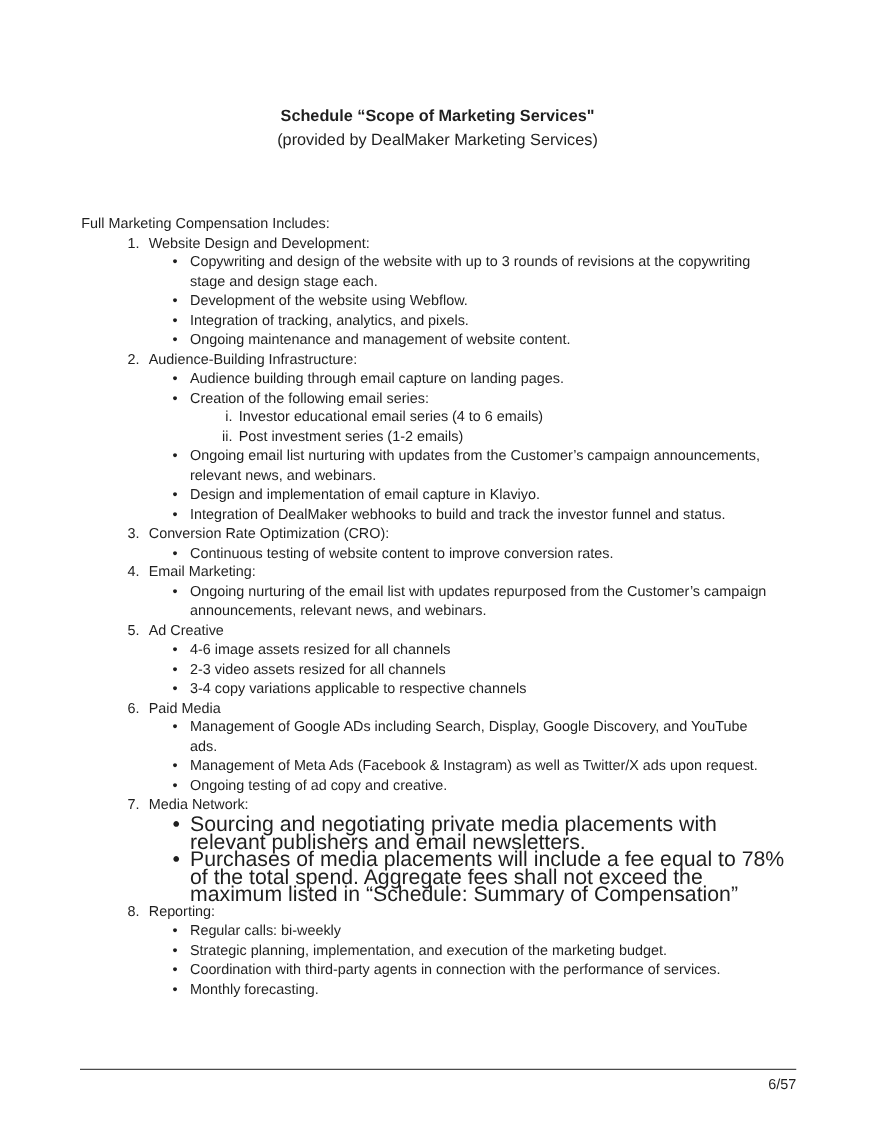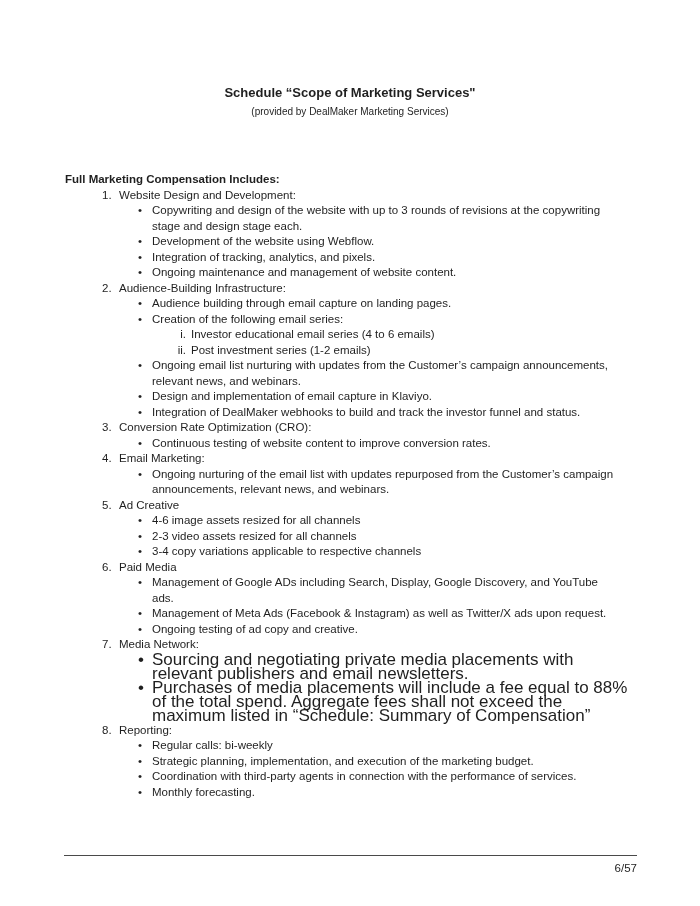--- a/index.html
+++ b/index.html
@@ -18,25 +18,25 @@
   }
   .title {
     text-align: center;
     font-weight: bold;
     font-size: 13px;
     line-height: 17px;
     margin: 0;
   }
   .subtitle {
     text-align: center;
-    font-size: 10px;
+    font-size: 13px;
     line-height: 17px;
     margin: 2px 0 0 0;
   }
-  .intro { margin: 52px 0 0 0; font-weight: bold; }
+  .intro { margin: 52px 0 0 0; }
   .list { }
   .item { margin-left: 37px; }
   .num { display: inline-block; width: 17px; }
   .bullets { }
   .bullet {
     position: relative;
     margin-left: 35px;
     padding-left: 15px;
     max-width: 470px;
   }
@@ -141,21 +141,21 @@
         <div class="bullet"><span>Management of Google ADs including Search, Display, Google Discovery, and YouTube ads.</span></div>
         <div class="bullet"><span>Management of Meta Ads (Facebook &amp; Instagram) as well as Twitter/X ads upon request.</span></div>
         <div class="bullet"><span>Ongoing testing of ad copy and creative.</span></div>
       </div>
     </div>
 
     <div class="item">
       <span class="num">7.</span><span class="heading">Media Network:</span>
       <div class="bullets">
         <div class="bullet alt"><span>Sourcing and negotiating private media placements with relevant publishers and email newsletters.</span></div>
-        <div class="bullet alt"><span>Purchases of media placements will include a fee equal to 88% of the total spend. Aggregate fees shall not exceed the maximum listed in “Schedule: Summary of Compensation”</span></div>
+        <div class="bullet alt"><span>Purchases of media placements will include a fee equal to 78% of the total spend. Aggregate fees shall not exceed the maximum listed in “Schedule: Summary of Compensation”</span></div>
       </div>
     </div>
 
     <div class="item">
       <span class="num">8.</span><span class="heading">Reporting:</span>
       <div class="bullets">
         <div class="bullet"><span>Regular calls: bi-weekly</span></div>
         <div class="bullet"><span>Strategic planning, implementation, and execution of the marketing budget.</span></div>
         <div class="bullet"><span>Coordination with third-party agents in connection with the performance of services.</span></div>
         <div class="bullet"><span>Monthly forecasting.</span></div>

